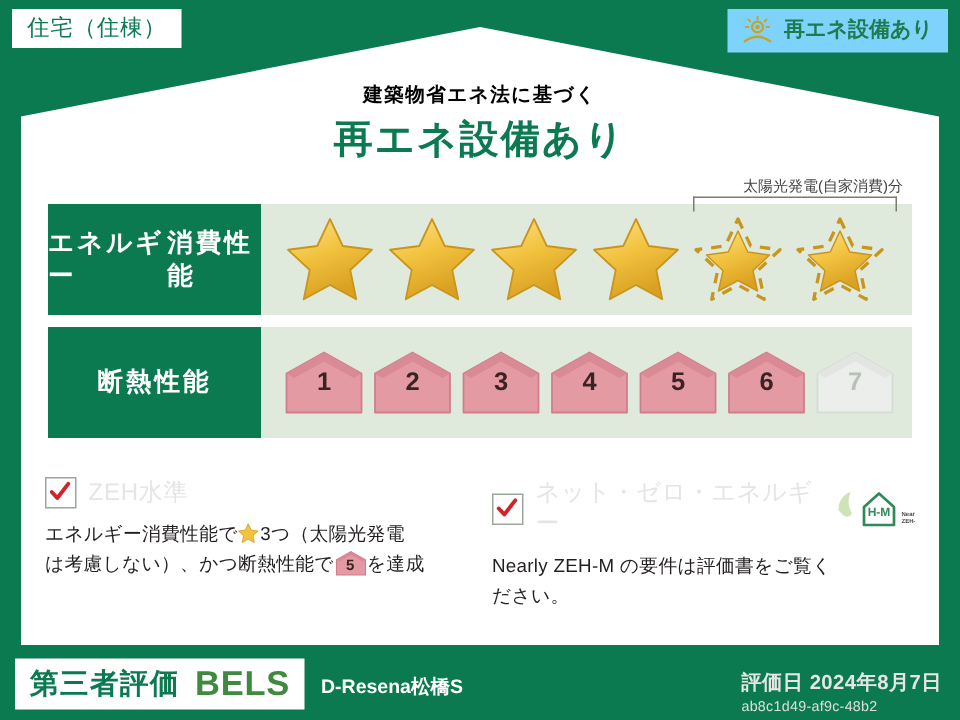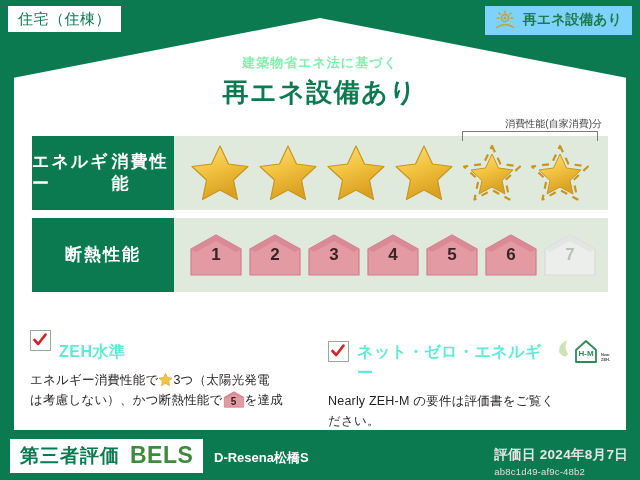--- a/index.html
+++ b/index.html
@@ -47,21 +47,21 @@
     z-index:6;
     justify-content:flex-end;
   }
   .sun-ico{width:24px;height:20px;flex:0 0 auto;}
 
   
   .title-wrap{
     position:absolute;left:0;top:54px;width:640px;text-align:center;z-index:5;
   }
   .title-sub{
-    font-size:13px;font-weight:bold;color:#86efac;letter-spacing:1px;
+    font-size:13px;font-weight:bold;color:#000000;letter-spacing:1px;
     margin-bottom:3px;
   }
   .title-main{
     font-size:26px;font-weight:bold;color:#0b7a51;letter-spacing:1.5px;
   }
 
   
   .rows{
     position:absolute;left:32px;top:136px;width:576px;z-index:5;
   }
@@ -117,22 +117,22 @@
   }
   .crit{width:282px;}
   .crit-head{display:flex;align-items:center;gap:8px;margin-bottom:7px;}
   .chk{
     width:19px;height:19px;flex:0 0 auto;
     border:1.5px solid #9aa79a;background:#fff;
     position:relative;
   }
   .chk svg{position:absolute;left:1px;top:1px;}
   .crit-title{
-    font-size:16px;font-weight:bold;color:#5eead4;letter-spacing:0.5px;
-    display:flex;align-items:center;gap:5px;margin-top:24px;
+    font-size:16px;font-weight:normal;color:#e5e5e5;letter-spacing:0.5px;
+    display:flex;align-items:center;gap:5px;
   }
   .crit-body{
     font-size:12.5px;color:#231f20;line-height:1.62;letter-spacing:0.2px;
   }
   .inline-star{display:inline-block;vertical-align:-3px;width:15px;height:15px;}
   .inline-grade{
     display:inline-block;vertical-align:-4px;width:22px;height:17px;position:relative;
   }
   .inline-grade span{
     position:absolute;left:0;top:3px;width:22px;text-align:center;
@@ -194,21 +194,21 @@
   </div>
 
   <div class="rows">
 
     <div class="row">
       <div class="row-label">
         <span>エネルギー</span>
         <span>消費性能</span>
       </div>
       <div class="row-body">
-        <div class="solar-note">消費性能(自家消費)分</div>
+        <div class="solar-note">太陽光発電(自家消費)分</div>
         <div class="solar-bracket"></div>
         <div class="stars">
 
           <div class="star-cell">
             <svg viewBox="0 0 64 62">
               <defs>
                   <linearGradient id="g1" x1="0" y1="0" x2="0.4" y2="1">
                 <stop offset="0" stop-color="#fbe08a"></stop>
                     <stop offset="0.5" stop-color="#f2c33f"></stop>
                     <stop offset="1" stop-color="#d9a021"></stop>

